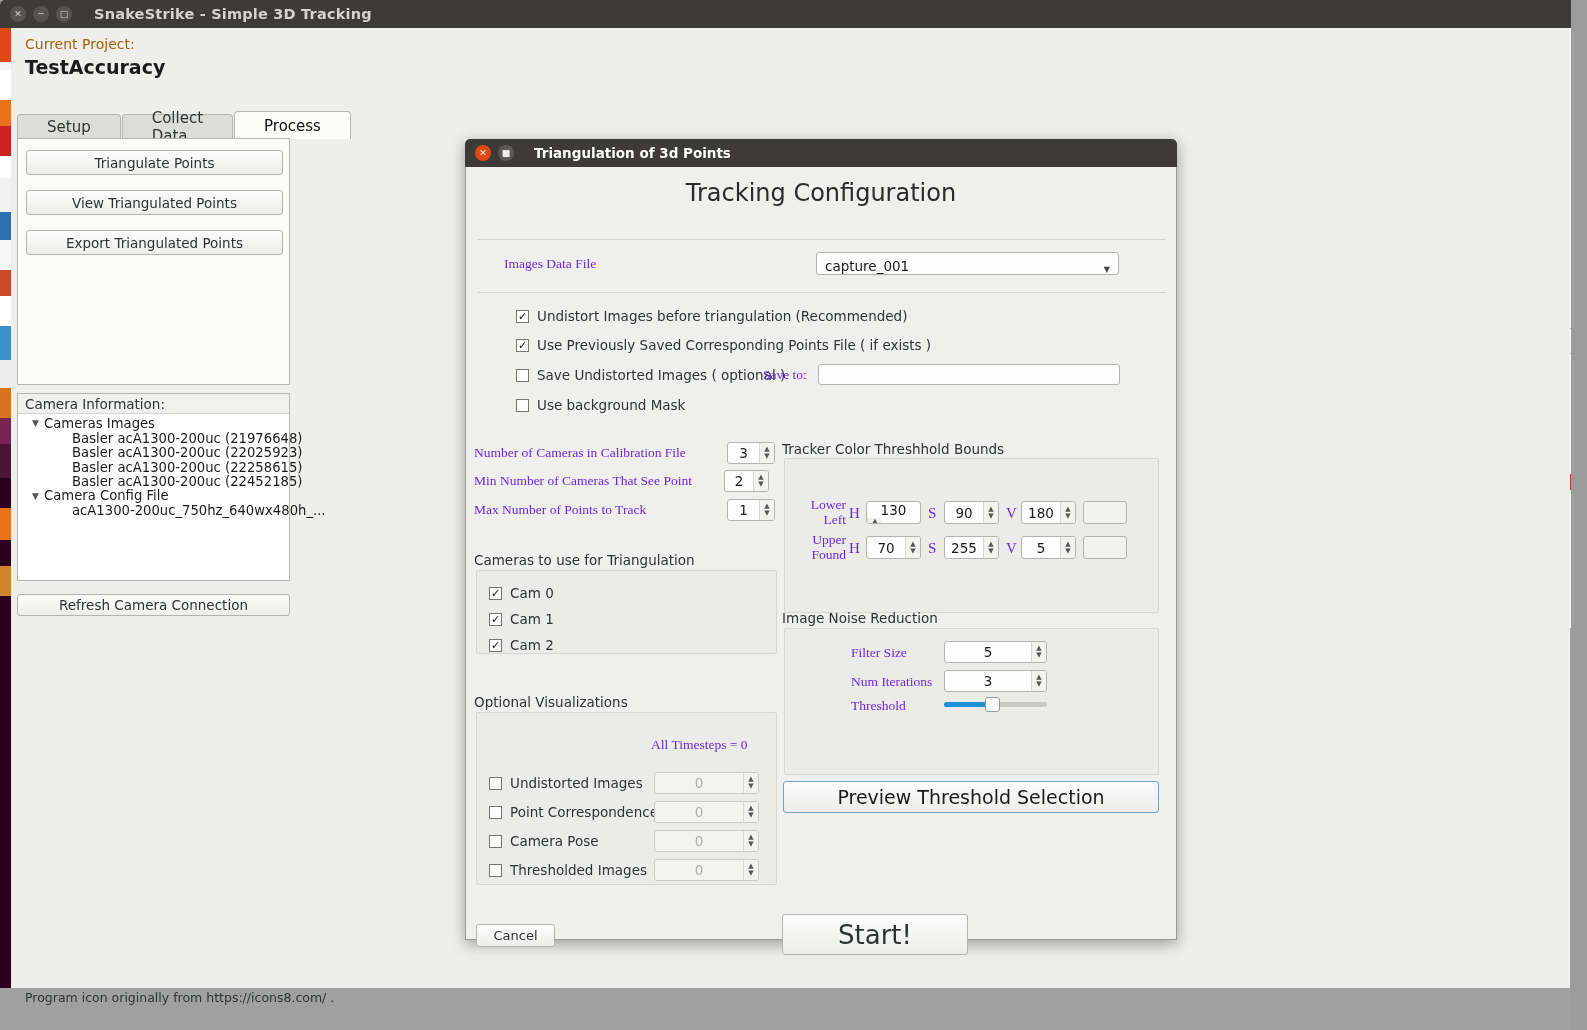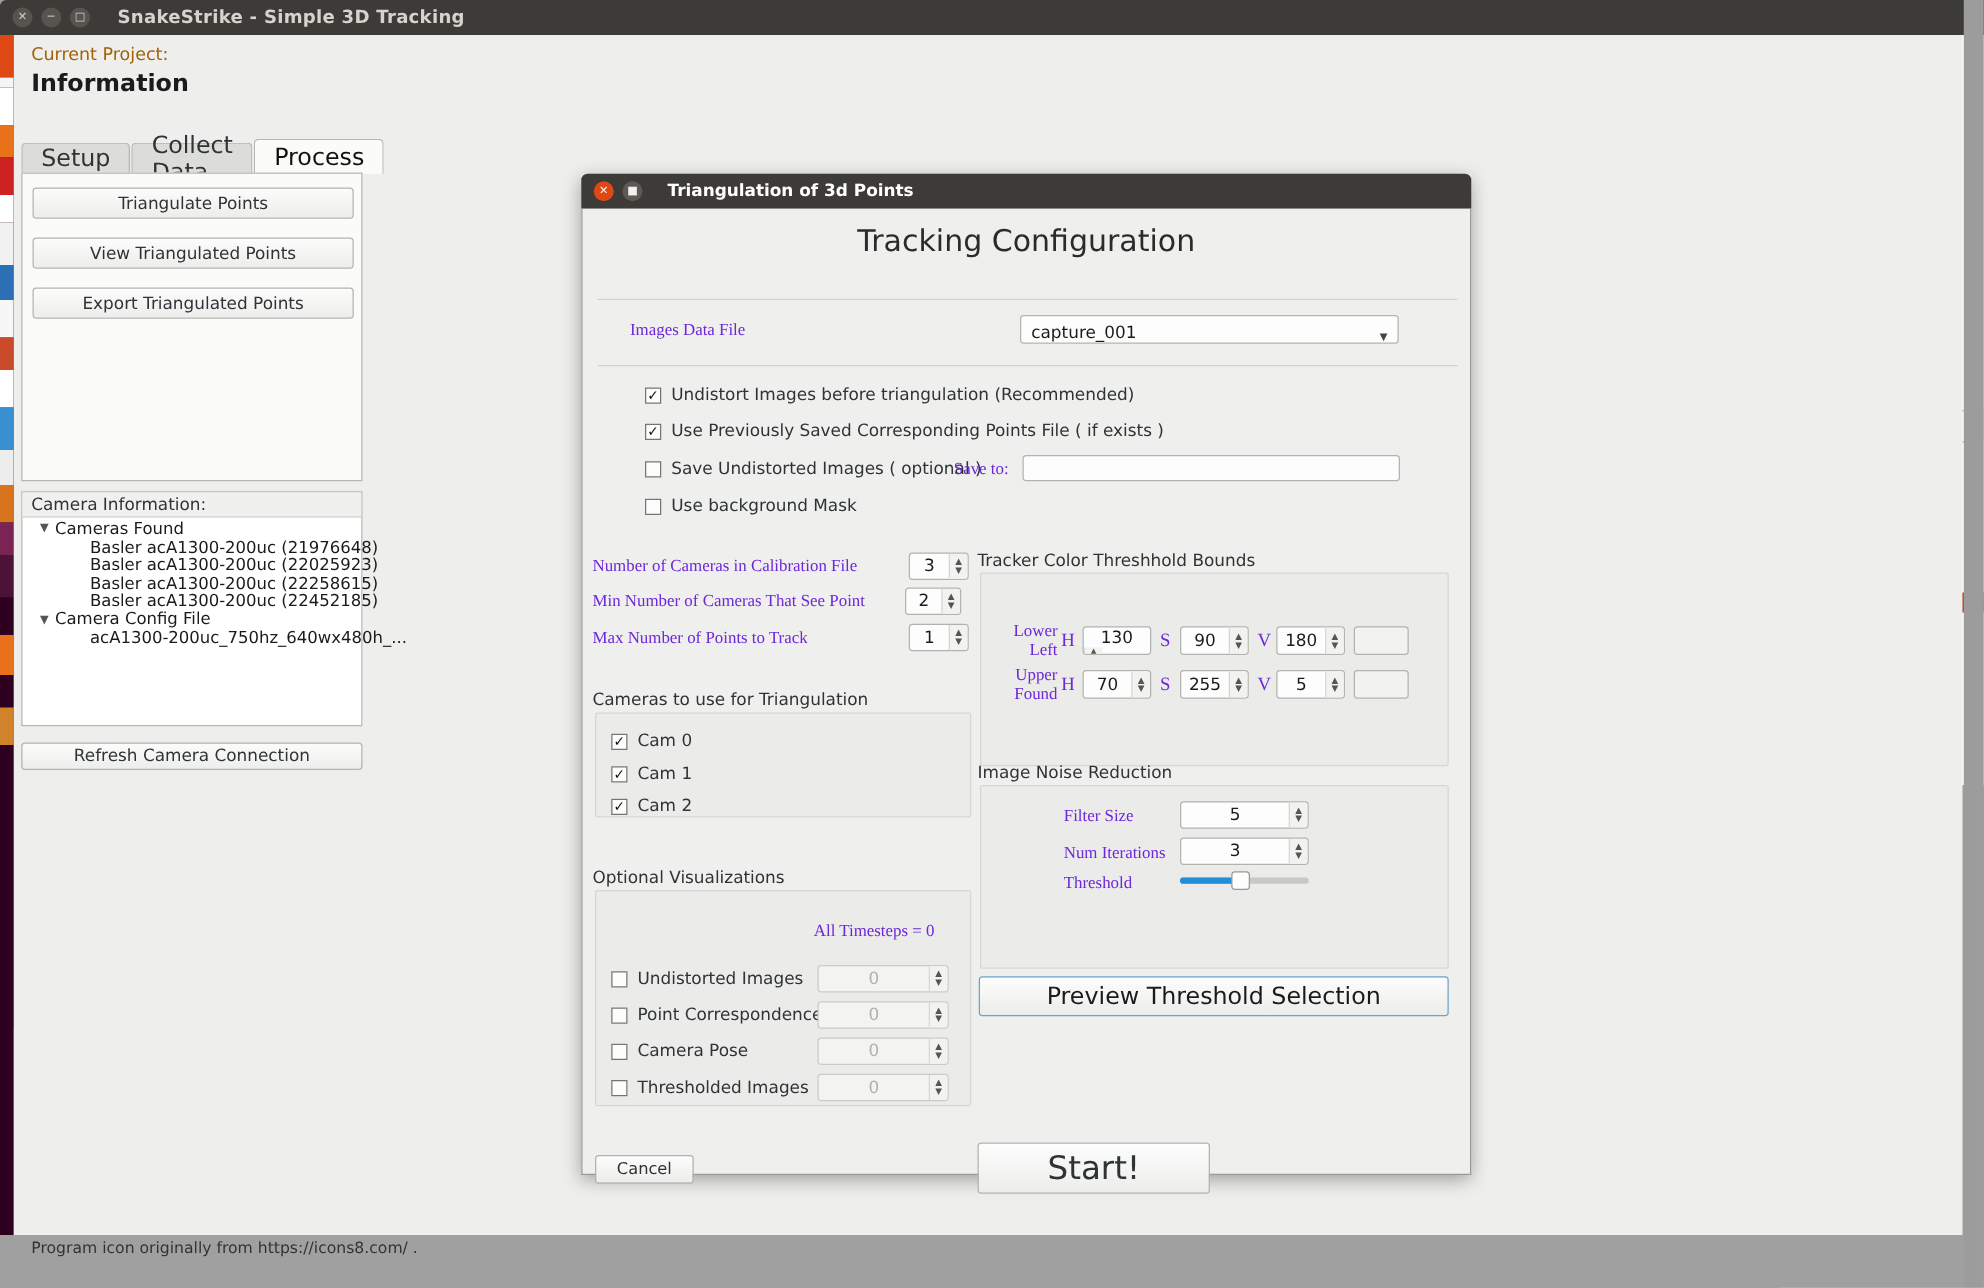--- a/index.html
+++ b/index.html
@@ -48,21 +48,21 @@
     background:#eeeeec;
   }
 
   
   .sidebar { position:absolute; left:0px; top:0px; width:285px; height:960px; }
   .cp-label { position:absolute; left:14px; top:8px; font-size:14px; color:#a16207; }
   .cp-name  { position:absolute; left:14px; top:28px; font-size:19px; font-weight:bold; color:#1b1b1b; }
 
   .tabbar { position:absolute; left:6px; top:85px; height:26px; display:flex; align-items:flex-end; }
   .tab {
-    height:25px; padding:0 15px; font-size:19px; color:#2e3436;
+    height:25px; padding:0 29px; font-size:15px; color:#2e3436;
     background:#dcdcd8; border:1px solid #b6b6b0; border-bottom:none;
     border-top-left-radius:4px; border-top-right-radius:4px;
     display:flex; align-items:center; margin-right:1px;
   }
   .tab.active { background:#fbfbfa; height:28px; color:#111; }
 
   .tabpanel {
     position:absolute; left:6px; top:110px; width:273px; height:247px;
     background:#fbfbfa; border:1px solid #b6b6b0;
   }
@@ -254,40 +254,40 @@
         <div class="wbtn">─</div>
         <div class="wbtn">□</div>
       </div>
       <div class="app-title">SnakeStrike - Simple 3D Tracking</div>
     </div>
 
     <div class="app-body">
 
       <div class="sidebar">
         <div class="cp-label">Current Project:</div>
-        <div class="cp-name">Information</div>
+        <div class="cp-name">TestAccuracy</div>
 
         <div class="tabbar">
           <div class="tab">Setup</div>
           <div class="tab">Collect Data</div>
           <div class="tab active">Process</div>
         </div>
 
         <div class="tabpanel">
           <div class="btn side-btn" style="top:11px;">Triangulate Points</div>
           <div class="btn side-btn" style="top:51px;">View Triangulated Points</div>
           <div class="btn side-btn" style="top:91px;">Export Triangulated Points</div>
         </div>
 
         <div class="info-box">
           <div class="info-head">Camera Information:</div>
           <div class="tree">
             <div class="tree-node">
               <span class="tri">▼</span>
-              <span>Cameras Found</span>
+              <span>Cameras Images</span>
             </div>
             <div class="tree-leaf">Basler acA1300-200uc (21976648)</div>
             <div class="tree-leaf">Basler acA1300-200uc (22025923)</div>
             <div class="tree-leaf">Basler acA1300-200uc (22258615)</div>
             <div class="tree-leaf">Basler acA1300-200uc (22452185)</div>
             <div class="tree-node">
               <span class="tri">▼</span>
               <span>Camera Config File</span>
             </div>
             <div class="tree-leaf">acA1300-200uc_750hz_640wx480h_...</div>

